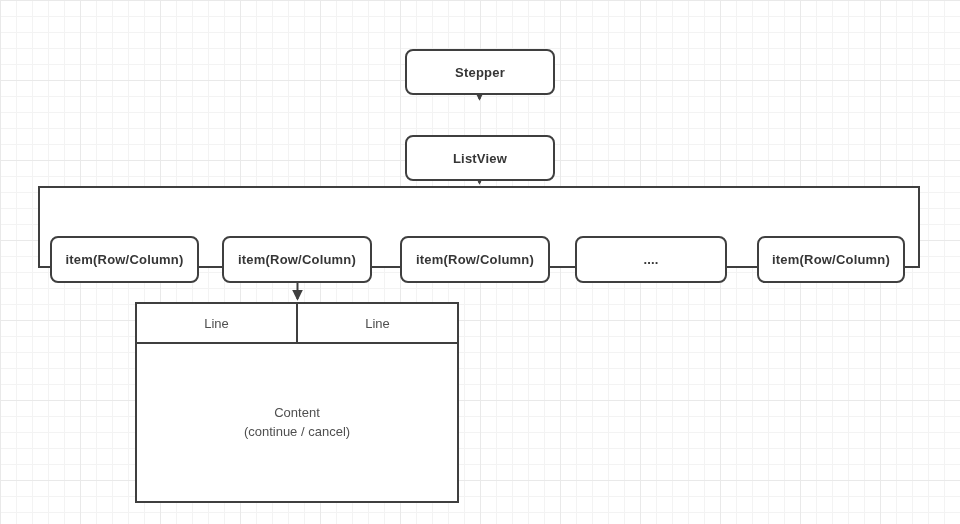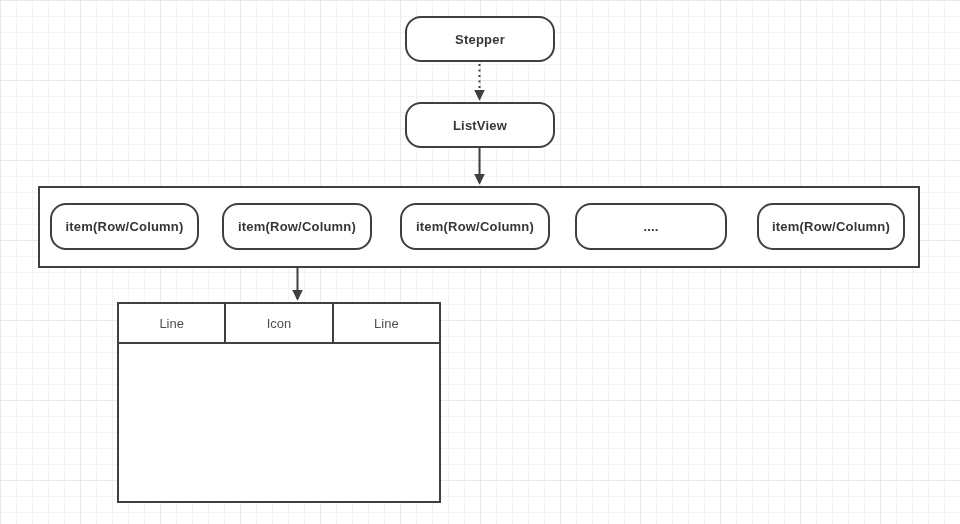--- a/index.html
+++ b/index.html
@@ -27,29 +27,30 @@
   }
   .connectors line {
     stroke: currentColor;
     stroke-width: 2;
   }
   .connectors line.dotted { stroke-dasharray: 2 3.5; }
 
   .node {
     position: absolute;
     border: 2px solid var(--border-color, #3f3f3f);
-    border-radius: 16px;
+    border-radius: 8px;
     background: var(--background, #ffffff);
     display: flex;
     align-items: center;
     justify-content: center;
     font-size: 13px;
     font-weight: 600;
     color: var(--text-color, #363636);
     letter-spacing: .2px;
+    margin-top: 33px;
   }
 
   .group {
     position: absolute;
     border: 2px solid var(--border-color, #3f3f3f);
     background: var(--background, #ffffff);
   }
 
   .card {
     position: absolute;
@@ -123,21 +124,24 @@
   <div class="node" style="left:400px; top:203px; width:150px; height:47px;">
     <span>item(Row/Column)</span>
   </div>
   <div class="node" style="left:575px; top:203px; width:152px; height:47px;">
     <span>....</span>
   </div>
   <div class="node" style="left:757px; top:203px; width:148px; height:47px;">
     <span>item(Row/Column)</span>
   </div>
 
-  <div class="card" style="left:117px; top:302px; width:324px; height:201px;">
+  <div class="card" style="left:135px; top:302px; width:324px; height:201px;">
     <div class="card-row cells">
       <div class="card-cell">Line</div>
-      <div class="card-cell">Icon</div>
       <div class="card-cell">Line</div>
+    </div>
+    <div class="card-row card-content">
+      <span>Content</span>
+      <span>(continue / cancel)</span>
     </div>
   </div>
 
 </div>
 
 </body></html>

